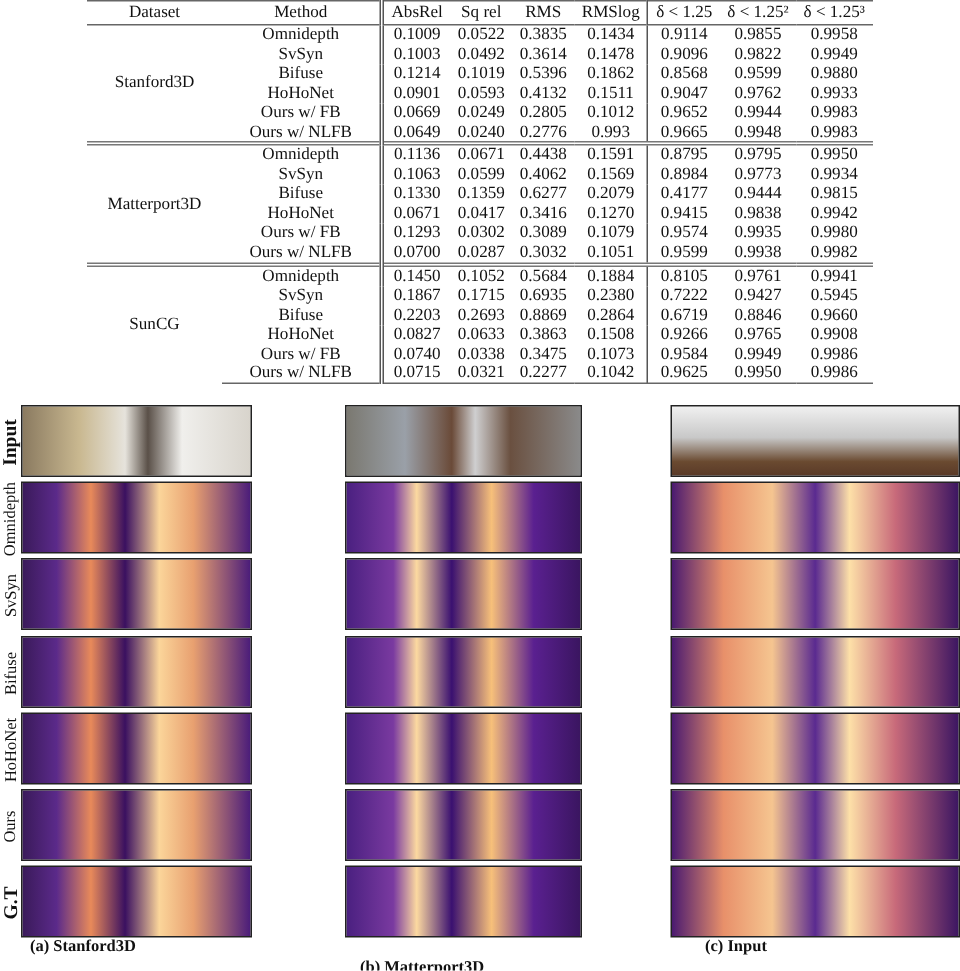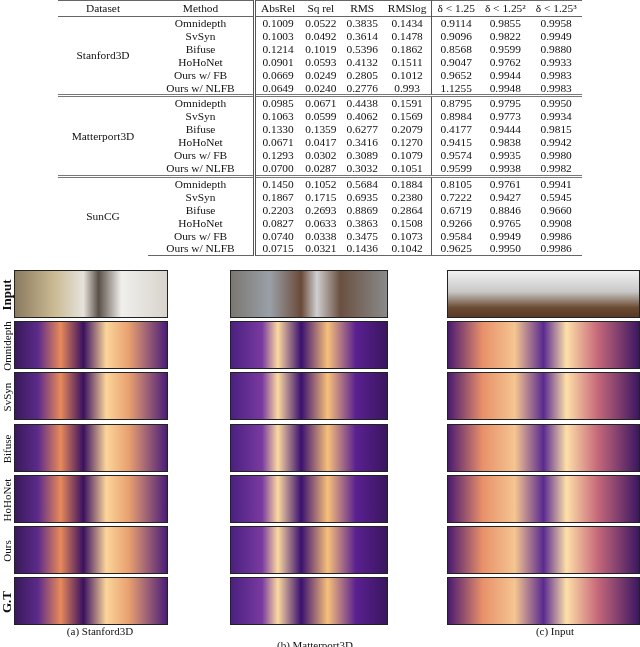--- a/index.html
+++ b/index.html
@@ -11,21 +11,21 @@
   .vsep-l{border-right:1px solid #555;}
   .dbl{border-right:3px double #555;}
   tr.grp-start td{border-top:3px double #777;}
   table.res tbody tr:last-child td{border-bottom:1px solid #666;}
   .b{font-weight:bold;}
   .ds{width:80px;}
   .panel{position:absolute;border:1.5px solid #222;box-sizing:border-box;overflow:hidden;}
   .rowlabel{position:absolute;left:0;width:14px;height:49px;display:flex;align-items:center;justify-content:center;}
   .rowlabel span{transform:rotate(-90deg);white-space:nowrap;font-size:11px;}
   .rowlabel.bold span{font-weight:bold;font-size:13px;}
-  .caption{position:absolute;top:625px;font-size:11px;text-align:center;}
+  .caption{position:absolute;top:625px;font-size:11px;font-weight:bold;}
 </style>
 </head>
 <body>
 
 <table class="res">
   <thead>
     <tr>
       <th class="ds">Dataset</th>
       <th class="dbl" style="width:95px">Method</th>
       <th>AbsRel</th>
@@ -88,28 +88,28 @@
         <td>0.9652</td>
         <td>0.9944</td>
         <td>0.9983</td>
       </tr>
       <tr>
         <td class="dbl">Ours w/ NLFB</td>
         <td class="b">0.0649</td>
         <td class="b">0.0240</td>
         <td class="b">0.2776</td>
         <td class="vsep-l b">0.993</td>
-        <td class="b">1.1255</td>
+        <td class="b">0.9665</td>
         <td class="b">0.9948</td>
         <td class="b">0.9983</td>
       </tr>
       <tr class="grp-start">
         <td rowspan="6">Matterport3D</td>
         <td class="dbl">Omnidepth</td>
-        <td>0.0985</td>
+        <td>0.1136</td>
         <td>0.0671</td>
         <td>0.4438</td>
         <td class="vsep-l">0.1591</td>
         <td>0.8795</td>
         <td>0.9795</td>
         <td>0.9950</td>
       </tr>
       <tr>
         <td class="dbl">SvSyn</td>
         <td>0.1063</td>
@@ -208,21 +208,21 @@
         <td>0.3475</td>
         <td class="vsep-l">0.1073</td>
         <td>0.9584</td>
         <td>0.9949</td>
         <td>0.9986</td>
       </tr>
       <tr>
         <td class="dbl">Ours w/ NLFB</td>
         <td class="b">0.0715</td>
         <td class="b">0.0321</td>
-        <td class="b">0.1436</td>
+        <td class="b">0.2277</td>
         <td class="vsep-l b">0.1042</td>
         <td class="b">0.9625</td>
         <td class="b">0.9950</td>
         <td class="b">0.9986</td>
       </tr>
     </tbody>
 </table>
 
 <div id="fig">
     <div class="rowlabel bold" style="top: 270px;">

